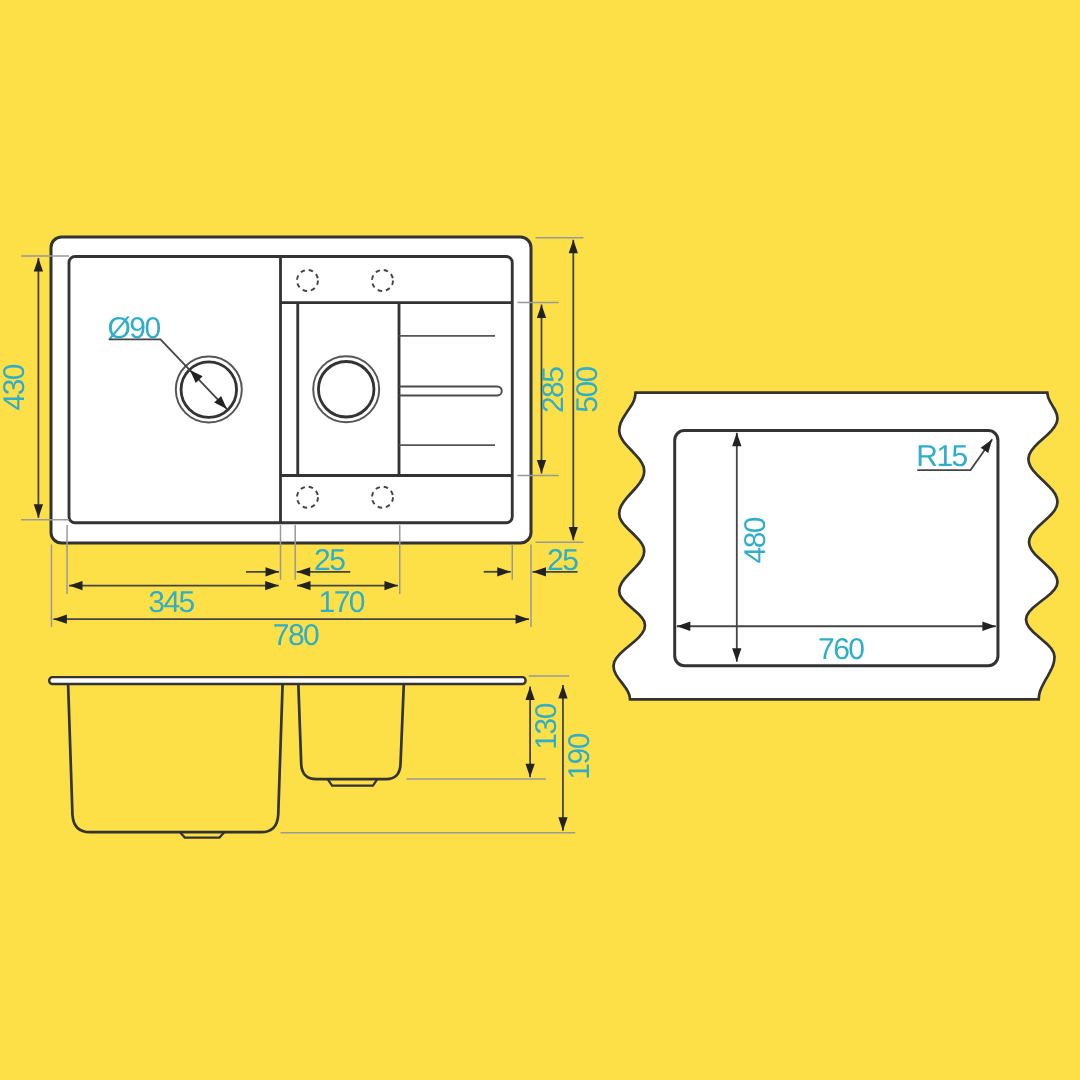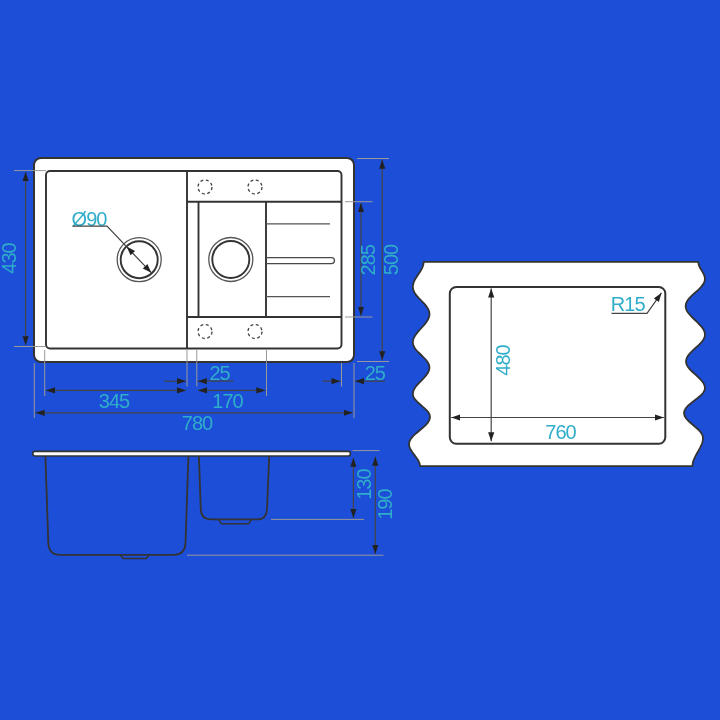--- a/index.html
+++ b/index.html
@@ -1,16 +1,16 @@
 <!DOCTYPE html>
 <html><head>
 <meta charset="utf-8">
 <style>
   html,body{margin:0;padding:0;background:#ffffff;}
-  .wrap{width:720px;height:720px;position:relative;background:#1d4ed8;}
+  .wrap{width:720px;height:720px;position:relative;background:#fde047;}
   text{font-family:"Liberation Sans",sans-serif;fill:#2fadc9;}
 </style>
 </head>
 <body>
 <div class="wrap">
 <svg width="720" height="720" viewBox="0 0 720 720">
 <defs>
   <marker id="ae" markerWidth="11" markerHeight="8" refX="9.2" refY="3.5" orient="auto" markerUnits="userSpaceOnUse">
     <path d="M0.2,0.4 L9.2,3.5 L0.2,6.6 z" fill="#222"></path>
   </marker>

